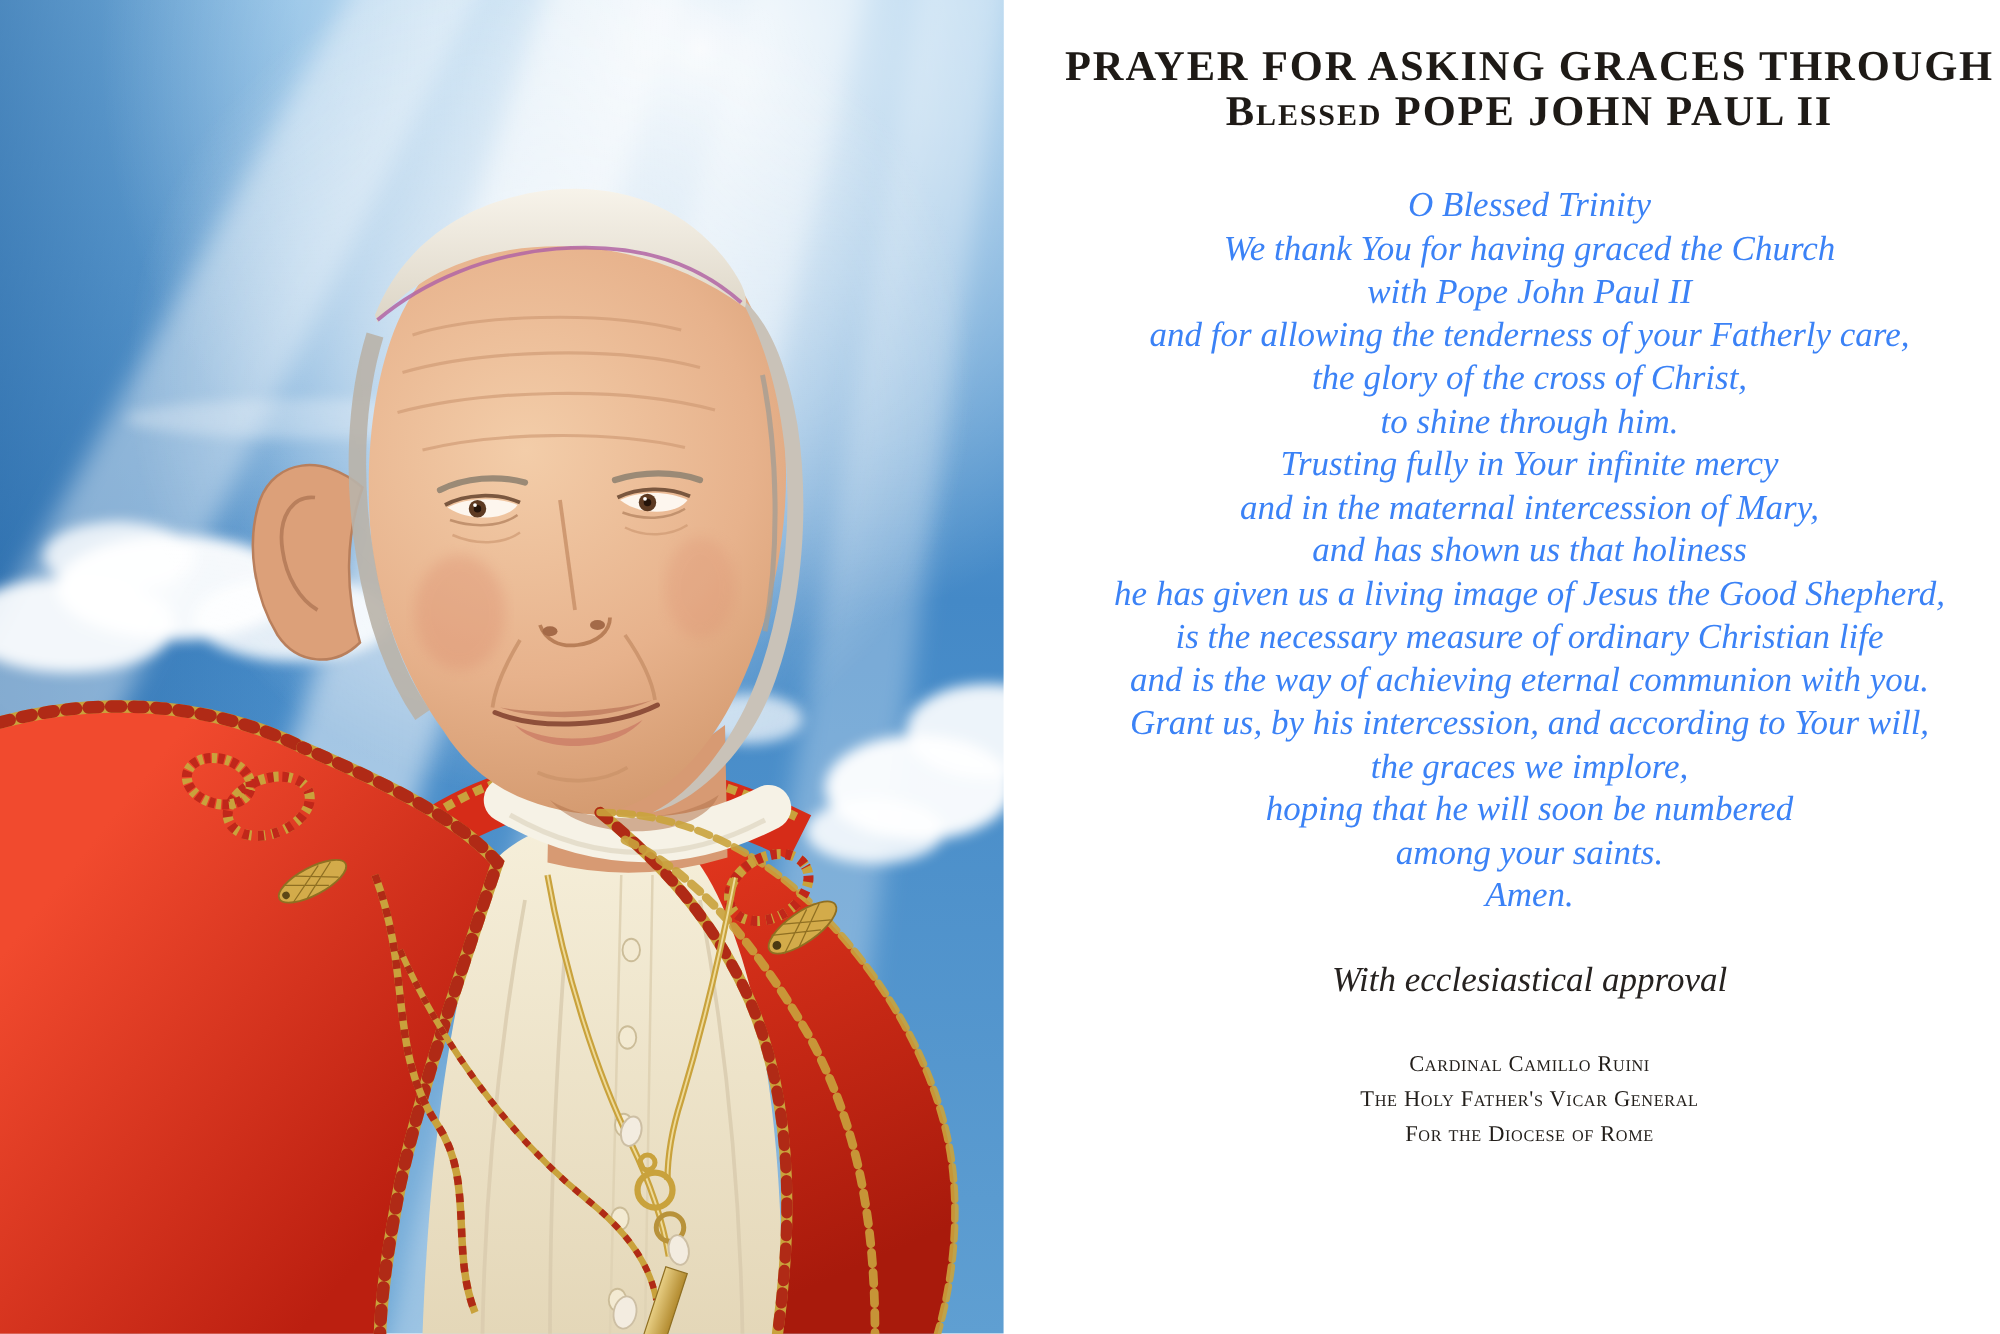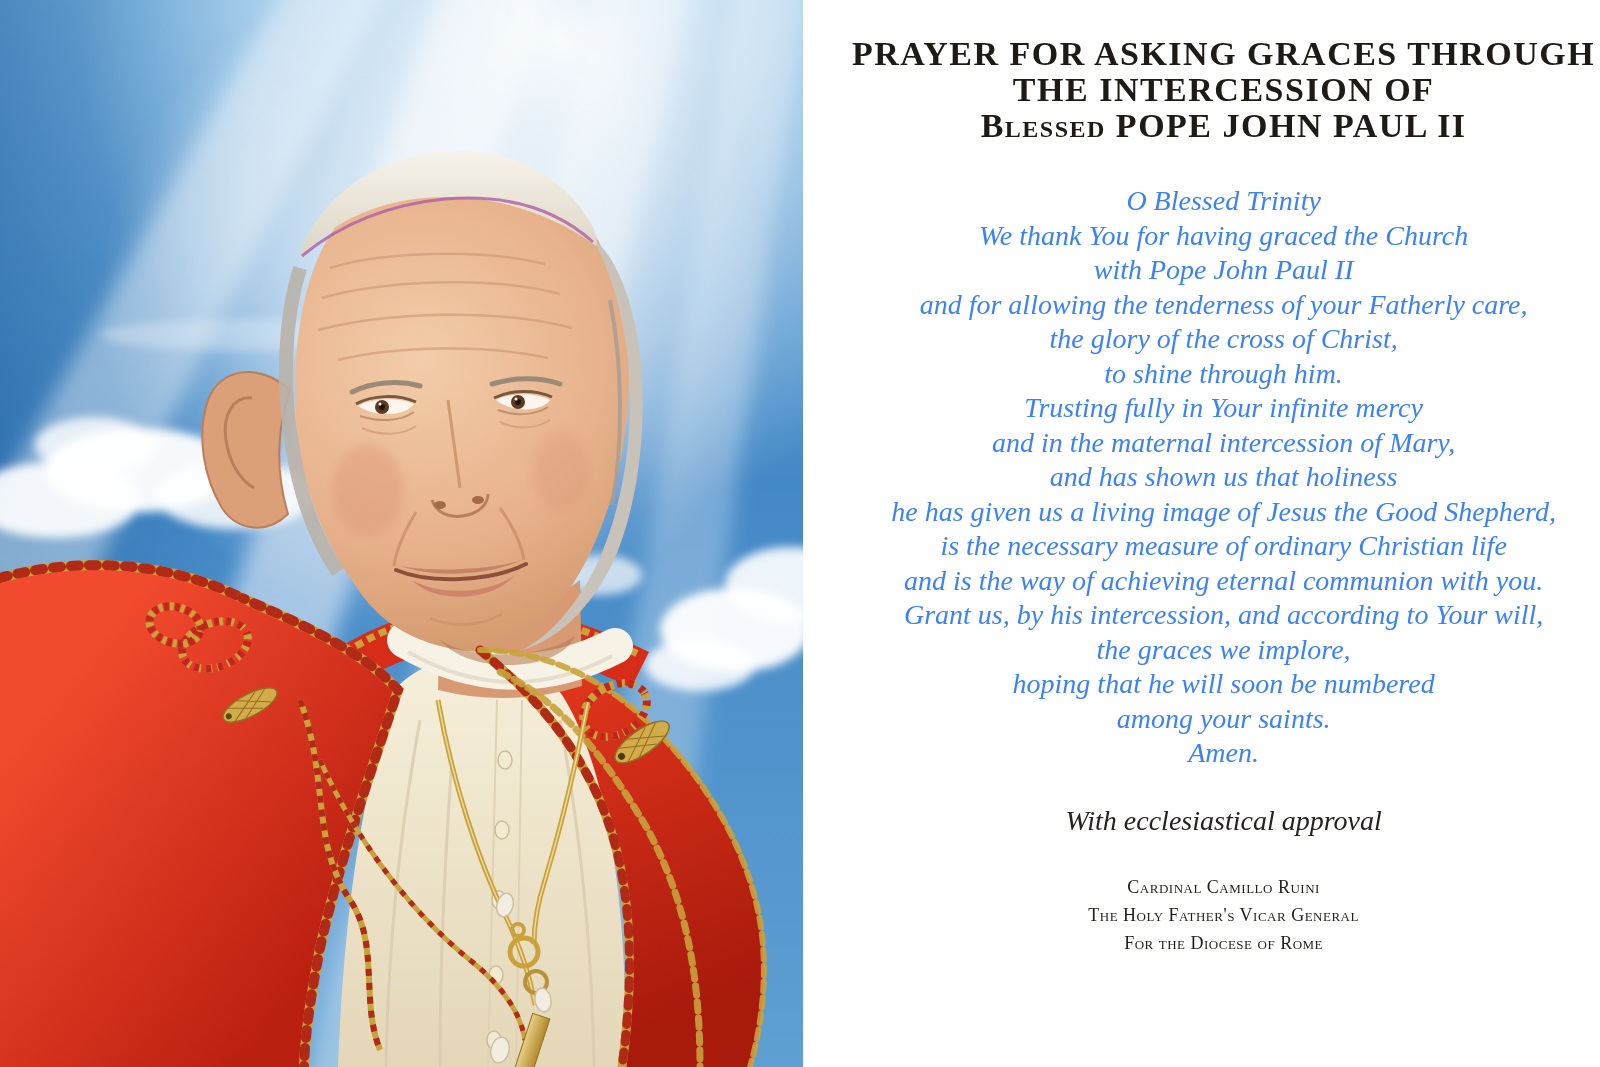--- a/index.html
+++ b/index.html
@@ -294,21 +294,20 @@
         <g transform="translate(540,1020) rotate(18)">
           <rect x="-9" y="-4" width="18" height="70" fill="url(#goldG)" stroke="#8f6f22" stroke-width="1"></rect>
         </g>
       </g>
     </svg>
   </div>
 
   <div class="panel">
     <h1 class="title">
         <div class="title-line">PRAYER FOR ASKING GRACES THROUGH</div>
-        <div class="title-line">THE INTERCESSION OF</div>
         <div class="title-line">Blessed POPE JOHN PAUL II</div>
       </h1>
 
     <div class="prayer">
         <div class="prayer-line">O Blessed Trinity</div>
         <div class="prayer-line">We thank You for having graced the Church</div>
         <div class="prayer-line">with Pope John Paul II</div>
         <div class="prayer-line">and for allowing the tenderness of your Fatherly care,</div>
         <div class="prayer-line">the glory of the cross of Christ,</div>
         <div class="prayer-line">to shine through him.</div>

